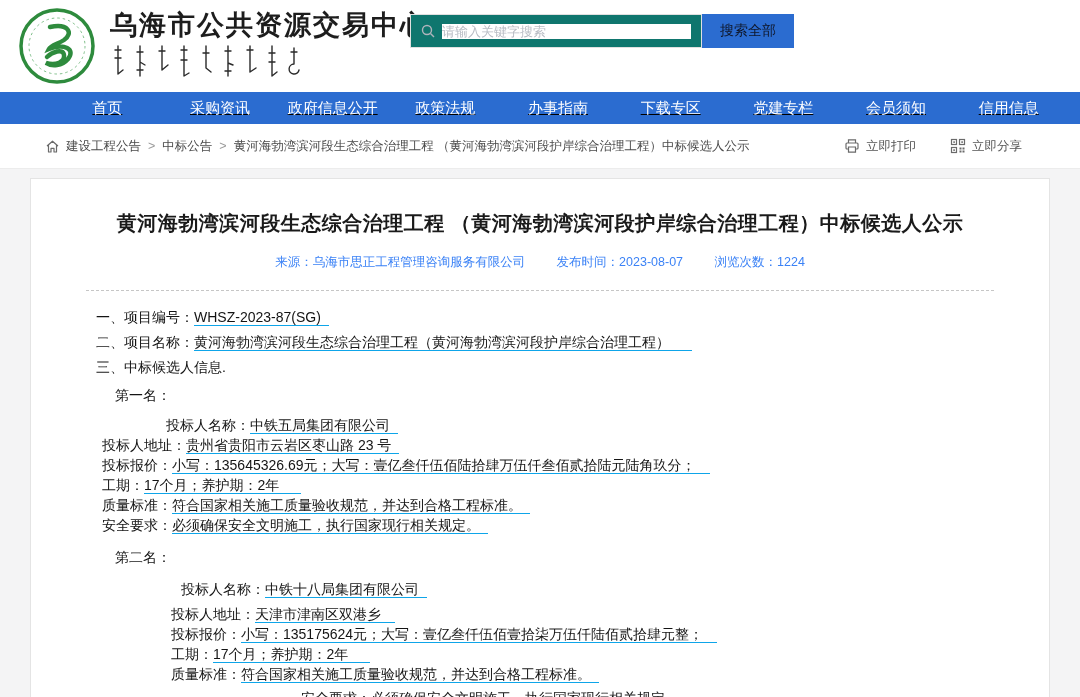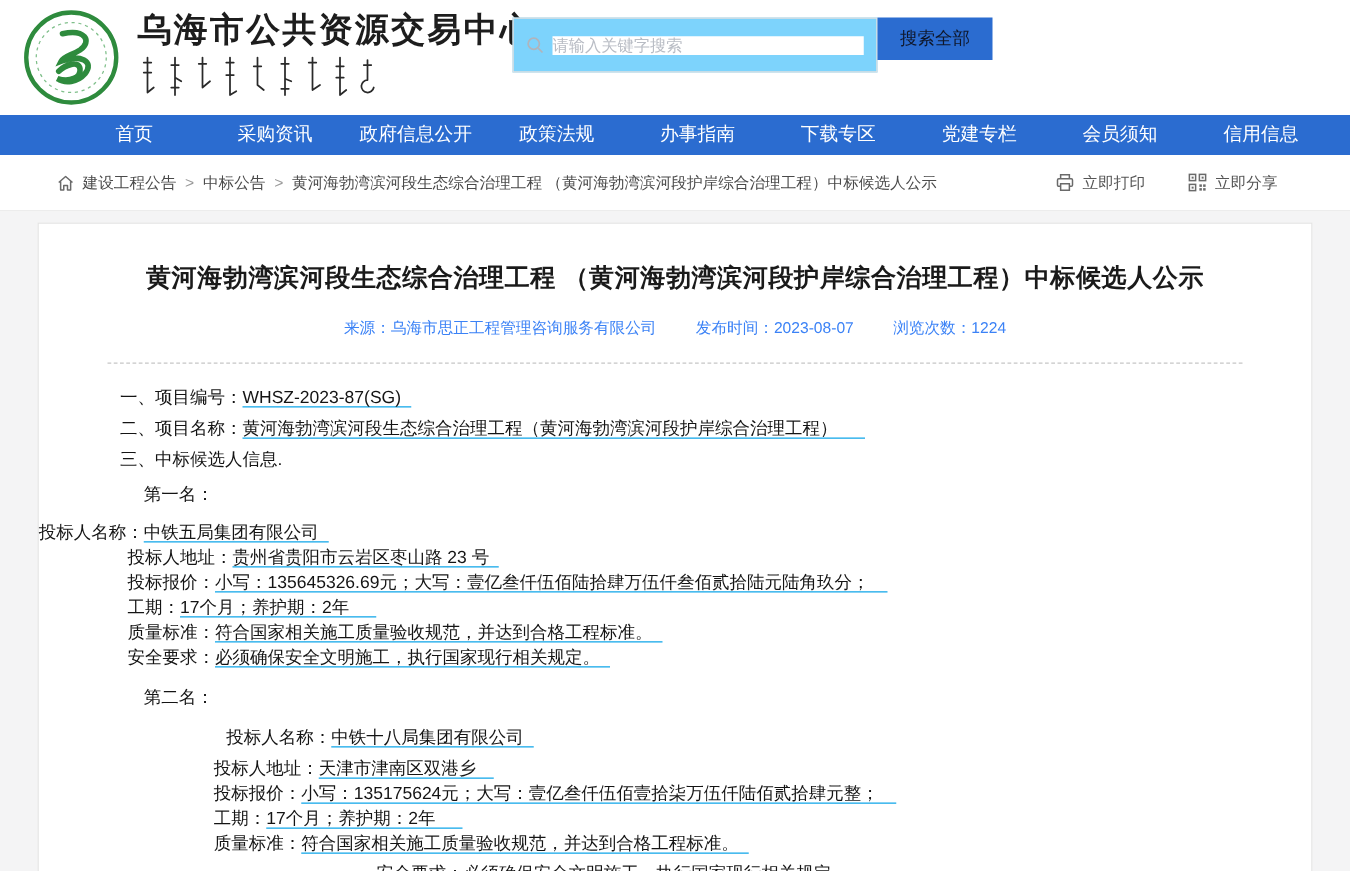--- a/index.html
+++ b/index.html
@@ -6,28 +6,28 @@
   html,body { width:1080px; height:697px; overflow:hidden; }
   body { font-family:"Liberation Sans","DejaVu Sans",sans-serif; background:#f4f4f5; }
 
   
   .site-header { height:92px; background:#ffffff; display:flex; align-items:center; padding:0 40px 0 18px; position:relative; }
   .logo-wrap { width:78px; height:78px; flex:0 0 auto; }
   .brand { margin-left:14px; }
   .brand-name { font-family:"DejaVu Serif","Liberation Serif",serif; font-weight:bold; font-size:27px; color:#1d1d1d; letter-spacing:2px; line-height:30px; }
   .brand-mongolian { margin-top:4px; height:34px; }
   .search-group { position:absolute; left:410px; top:14px; display:flex; }
-  .search-box { width:292px; height:44px; border:1px solid #e0e0e0; background:#7dd3fc; display:flex; align-items:center; padding:0 10px; }
+  .search-box { width:292px; height:34px; border:1px solid #e0e0e0; background:#0f766e; display:flex; align-items:center; padding:0 10px; }
   .search-box input { border:none; outline:none; flex:1; font-size:13px; color:#333; margin-left:7px; font-family:inherit; }
   .search-box input::placeholder { color:#b8bcc4; }
   .search-btn { width:92px; height:34px; background:#2b6cd0; color:#0f172a; font-size:14px; border:none; cursor:pointer; font-family:inherit; }
 
   
   .main-nav { height:32px; background:#2b6cd0; }
-  .main-nav ul { list-style:none; display:flex; height:32px; padding:0 15px 0 51px; }
+  .main-nav ul { list-style:none; display:flex; height:32px; padding:0 15px 0 51px;text-decoration:underline; }
   .main-nav li { flex:1; text-align:center; line-height:32px; font-size:15px; color:#ffffff; cursor:pointer; white-space:nowrap; }
 
   
   .crumb-bar { height:45px; background:#ffffff; border-bottom:1px solid #ececec; display:flex; align-items:center; padding:0 58px 0 45px; font-size:12.5px; color:#4a4a4a; }
   .crumb-left { display:flex; align-items:center; flex:1; min-width:0; }
   .crumb-item { cursor:pointer; white-space:nowrap;text-align:right; }
   .crumb-sep { color:#9a9a9a; margin:0 7px; }
   .crumb-current { cursor:default; }
   .crumb-actions { display:flex; align-items:center; }
   .crumb-action { display:flex; align-items:center; margin-left:34px; cursor:pointer; color:#555; }
@@ -42,21 +42,21 @@
   .dash-divider { border:none; border-top:1px dashed #c6c6c6; margin:19px 55px 0 55px; }
 
   .doc { font-size:14px; color:#141414; }
   .doc-line { line-height:20px; white-space:nowrap; }
   .u { border-bottom:1px solid #0ea5e9; }
   .pr8  { padding-right:8px; }
   .pr14 { padding-right:14px; }
   .pr22 { padding-right:22px; }
   .ml65  { margin-left:65px; }
   .ml58  { margin-left:84px; }
-  .ml135 { }
+  .ml135 { margin-left:135px; }
   .ml105 { margin-left:71px; }
   .ml150 { margin-left:150px; }
   .ml140 { margin-left:140px; }
   .ml270 { margin-left:270px; }
   .mt16 { margin-top:16px; }
   .mt12 { margin-top:12px; }
   .mt10 { margin-top:10px; }
   .mt8  { margin-top:8px; }
   .mt5  { margin-top:5px; }
   .mt4  { margin-top:4px; }

